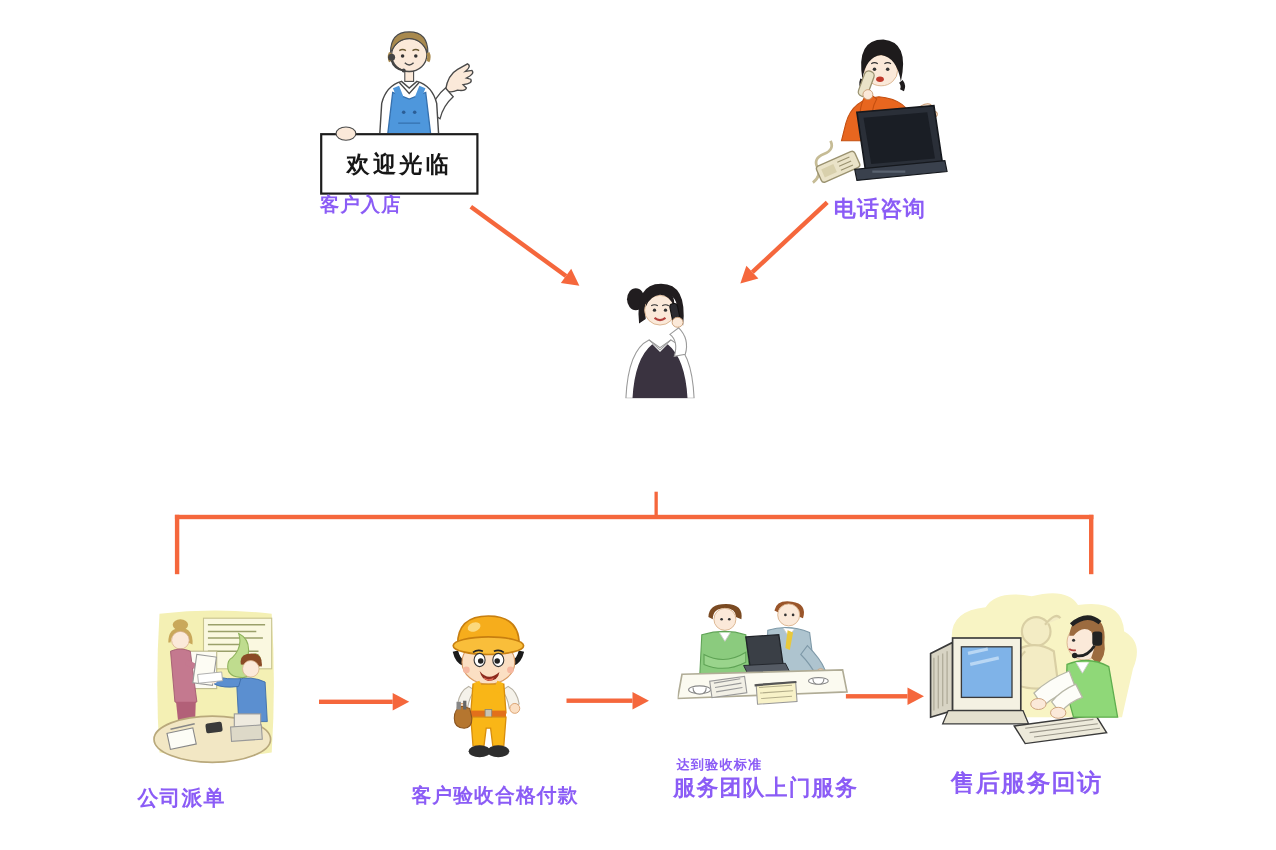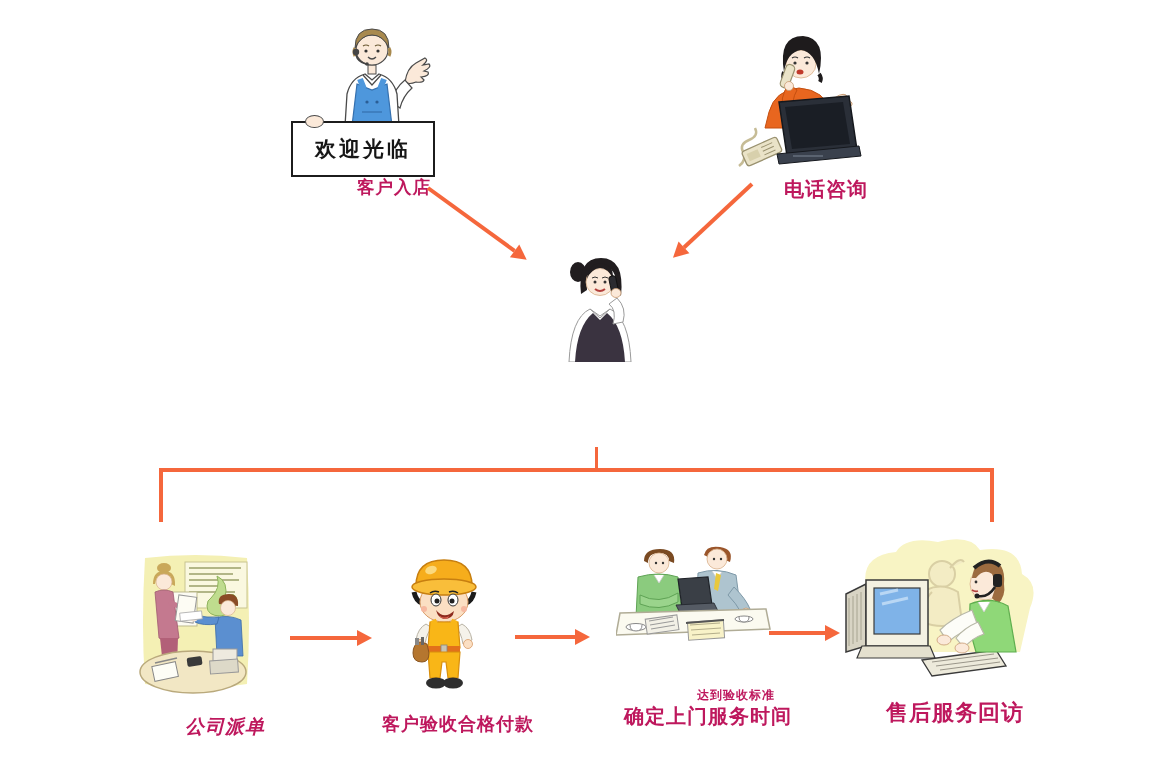--- a/index.html
+++ b/index.html
@@ -2,21 +2,21 @@
 <html><head>
 <meta charset="utf-8">
 <style>
   html,body{margin:0;padding:0;background:#fff;}
   .canvas{
     position:relative;width:1160px;height:773px;background:#ffffff;overflow:hidden;
     font-family:"DejaVu Sans","Liberation Sans",sans-serif;color:#161616;border-radius:14px;
   }
   .abs{position:absolute;}
   .label{
-    position:absolute;font-weight:bold;color:#be185d;text-align:right;
+    position:absolute;font-weight:bold;color:#8b5cf6;text-align:left;
     letter-spacing:1px;line-height:1.2;white-space:nowrap;
   }
   .sign{
     position:absolute;background:#fff;border:2.5px solid #1c1c1c;
     display:flex;align-items:center;justify-content:center;
     font-weight:bold;font-size:21px;letter-spacing:3px;color:#161616;
   }
   .hand-grip{
     position:absolute;width:17px;height:11px;background:#FBE9D9;
     border:1.2px solid #4a4a4a;border-radius:50%;
@@ -141,21 +141,21 @@
     <path d="M84,72 Q70,74 62,70 L62,63 Q74,66 86,65 Z" fill="#5B8FD0" stroke="#3C6CA8" stroke-width="0.8"></path>
     <circle cx="61" cy="66" r="3.5" fill="#FBE9D9"></circle>
     <rect x="47" y="60" width="22" height="8" transform="rotate(-6 58 64)" fill="#ffffff" stroke="#aaa" stroke-width="0.8"></rect>
     <ellipse cx="60" cy="120" rx="53" ry="21" fill="#F2E7C4" stroke="#B9A97C" stroke-width="1.5"></ellipse>
     <rect x="20" y="112" width="24" height="15" transform="rotate(-12 32 119)" fill="#FDFDF6" stroke="#888" stroke-width="1"></rect>
     <path d="M22,111 l22,-5" stroke="#888" stroke-width="1.5"></path>
     <rect x="54" y="105" width="15" height="9" rx="2" transform="rotate(-8 61 109)" fill="#3A3A3A"></rect>
     <rect x="80" y="97" width="24" height="12" fill="#EEEADF" stroke="#999" stroke-width="1"></rect>
     <rect x="77" y="108" width="28" height="13" transform="rotate(-4 91 114)" fill="#DDD9C8" stroke="#999" stroke-width="1"></rect>
   </svg>
-  <div class="label" style="left:125px;top:715px;width:140px;font-size:19px;font-style:italic;">公司派单</div>
+  <div class="label" style="left:125px;top:715px;width:140px;font-size:19px;">公司派单</div>
 
   <div class="arrow" style="left:290px;top:628px;width:82px;">
     <div class="shaft"></div>
       <div class="head"></div>
   </div>
 
   <svg class="abs" style="left:400px;top:552px;" width="88" height="142" viewBox="0 0 88 142">
     <path d="M14,40 q2,9 8,11 M74,40 q-2,9 -8,11" stroke="#1b1b1b" stroke-width="5" fill="none"></path>
     <ellipse cx="44" cy="50" rx="24" ry="20" fill="#FBDFC3" stroke="#D89B66" stroke-width="1"></ellipse>
     <path d="M16,34 Q16,8 44,8 Q72,8 72,34 Z" fill="#F6AD1C" stroke="#C77F10" stroke-width="1.5"></path>
@@ -216,21 +216,21 @@
     <path d="M14,82 q0,6 6,6 q6,0 6,-6" fill="#fff" stroke="#888" stroke-width="1"></path>
     <rect x="30" y="74" width="32" height="15" transform="rotate(-8 46 81)" fill="#F2F0E6" stroke="#999" stroke-width="1"></rect>
     <path d="M33,78 l24,-4 M34,82 l24,-4 M35,86 l24,-4" stroke="#999" stroke-width="1"></path>
     <ellipse cx="128" cy="76" rx="9" ry="3" fill="#fff" stroke="#888" stroke-width="1"></ellipse>
     <path d="M123,74 q0,5 5,5 q5,0 5,-5" fill="#fff" stroke="#888" stroke-width="1"></path>
     <rect x="72" y="78" width="36" height="18" transform="rotate(-4 90 87)" fill="#F8F2C8" stroke="#999" stroke-width="1"></rect>
     <path d="M74,82 l30,-2 M75,87 l30,-2 M76,92 l28,-2" stroke="#b3ad8a" stroke-width="1"></path>
     <path d="M70,80 l38,-3" stroke="#555" stroke-width="2"></path>
   </svg>
   <div class="label" style="left:615px;top:688px;width:160px;font-size:12px;">达到验收标准</div>
-  <div class="label" style="left:612px;top:704px;width:180px;font-size:20px;">确定上门服务时间</div>
+  <div class="label" style="left:612px;top:704px;width:180px;font-size:20px;">服务团队上门服务</div>
 
   <div class="arrow" style="left:769px;top:623px;width:71px;">
     <div class="shaft"></div>
       <div class="head"></div>
   </div>
 
   <svg class="abs" style="left:838px;top:532px;" width="208" height="158" viewBox="0 0 208 158">
     <path d="M30,62 Q18,24 58,20 Q68,4 100,10 Q132,2 142,18 Q182,12 184,42 Q202,52 192,76 L182,120 L56,120 Q24,98 30,62 Z" fill="#F8F4C4"></path>
     <g stroke="#D9CFA4" stroke-width="2" fill="#F3ECC4">
       <circle cx="104" cy="42" r="13"></circle>

